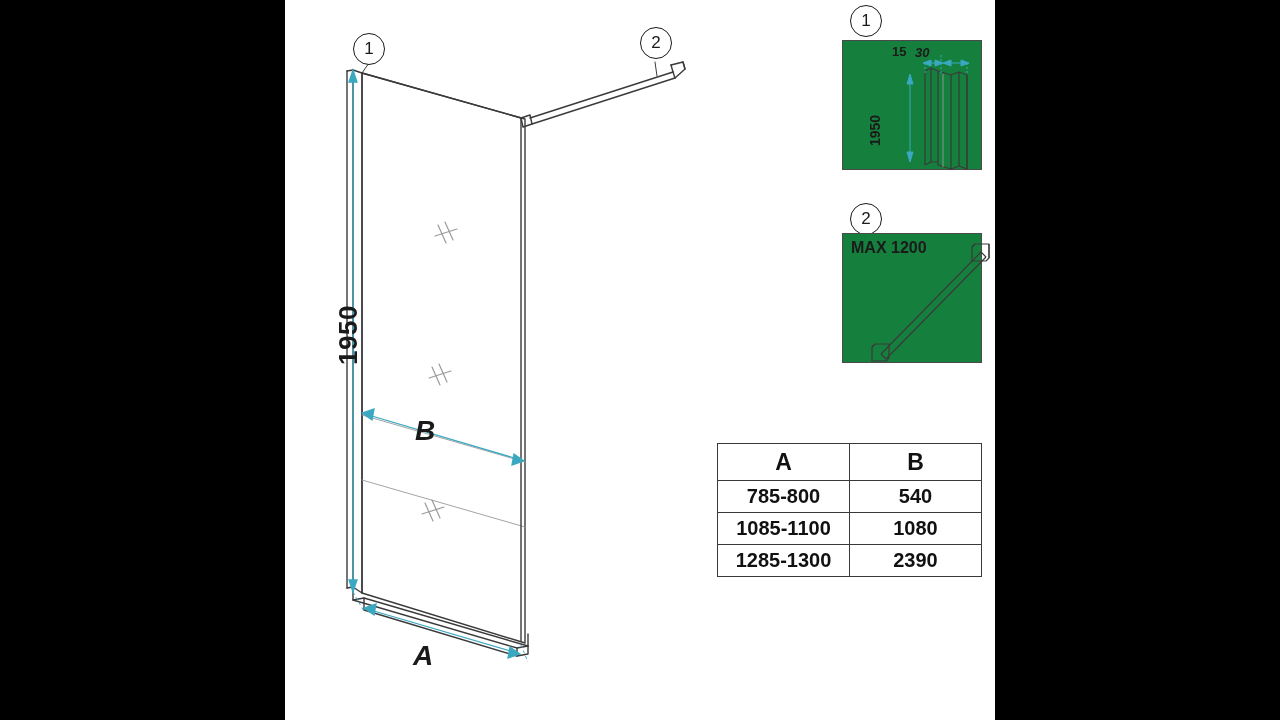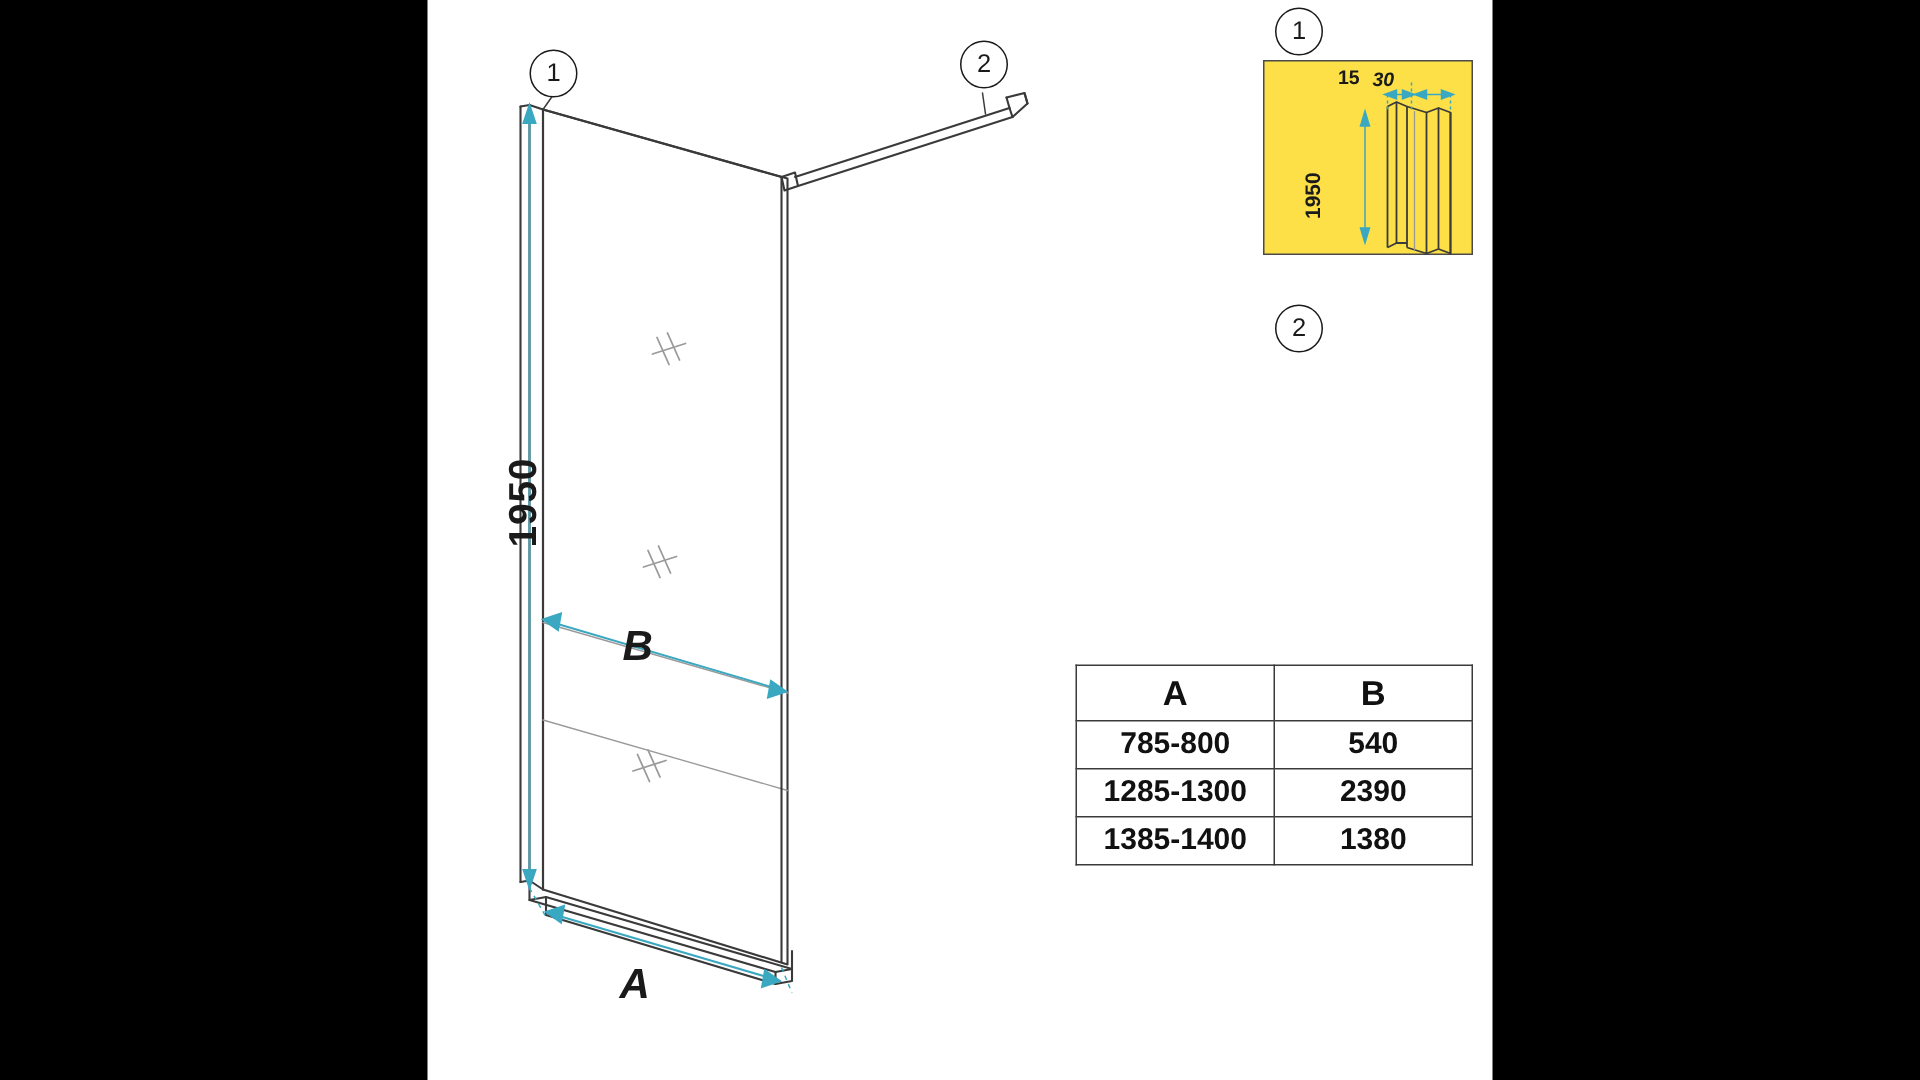--- a/index.html
+++ b/index.html
@@ -62,21 +62,21 @@
     background: #ffffff;
     color: #1a1a1a;
     font-size: 17px;
     text-align: center;
     line-height: 29px;
     font-family: "Liberation Sans", sans-serif;
   }
   .detail-box {
     position: absolute;
     border: 1.3px solid #4a4a4a;
-    background: #fde047;
+    background: #15803d;
     box-sizing: border-box;
     padding-left: 20px;
   }
   .small-dim {
     font-size: 13px;
     font-weight: bold;
   }
   .side-dim {
     font-size: 14px;
     font-weight: bold;
@@ -226,38 +226,56 @@
           <polygon points="47,121 44,111 50,111"></polygon>
         </g>
       </svg>
       <div class="lbl small-dim" style="left:49px; top:3px;">15</div>
       <div class="lbl small-dim" style="left:72px; top:4px;font-style:italic;">30</div>
       <div class="lbl side-dim" style="left:24px; top:105px;">1950</div>
     </div>
 
     <div class="callout-num" style="left:565px; top:203px;">2</div>
 
+    <div class="detail-box" style="left:557px; top:233px; width:140px; height:130px;">
+      <svg width="140" height="130" viewBox="0 0 140 130" xmlns="http://www.w3.org/2000/svg">
+        <g fill="none" stroke="#3a3a3a" stroke-width="1.2" stroke-linejoin="round">
+
+          <path d="M18 120 L118 18"></path>
+          <path d="M23 125 L123 23"></path>
+          <path d="M18 120 L23 125"></path>
+          <path d="M118 18 L123 23"></path>
+
+          <path d="M112 10 L126 10 L126 24 L123 27 L109 27 L109 13 Z"></path>
+          <path d="M109 13 L112 10"></path>
+          <path d="M126 10 L126 24"></path>
+          <path d="M12 110 L26 110 L26 124 L23 127 L9 127 L9 113 Z"></path>
+          <path d="M9 113 L12 110"></path>
+        </g>
+      </svg>
+      <div class="lbl max-txt" style="left:8px; top:5px;">MAX 1200</div>
+    </div>
 
     <table id="spec-table">
       <thead>
         <tr>
           <th>A</th>
           <th>B</th>
         </tr>
       </thead>
       <tbody>
         <tr>
           <td>785-800</td>
           <td>540</td>
         </tr>
         <tr>
+          <td>1085-1100</td>
+          <td>1080</td>
+        </tr>
+        <tr>
           <td>1285-1300</td>
           <td>2390</td>
         </tr>
-        <tr>
-          <td>1385-1400</td>
-          <td>1380</td>
-        </tr>
       </tbody>
     </table>
 
   </div>
 </div>
 
 </body></html>

